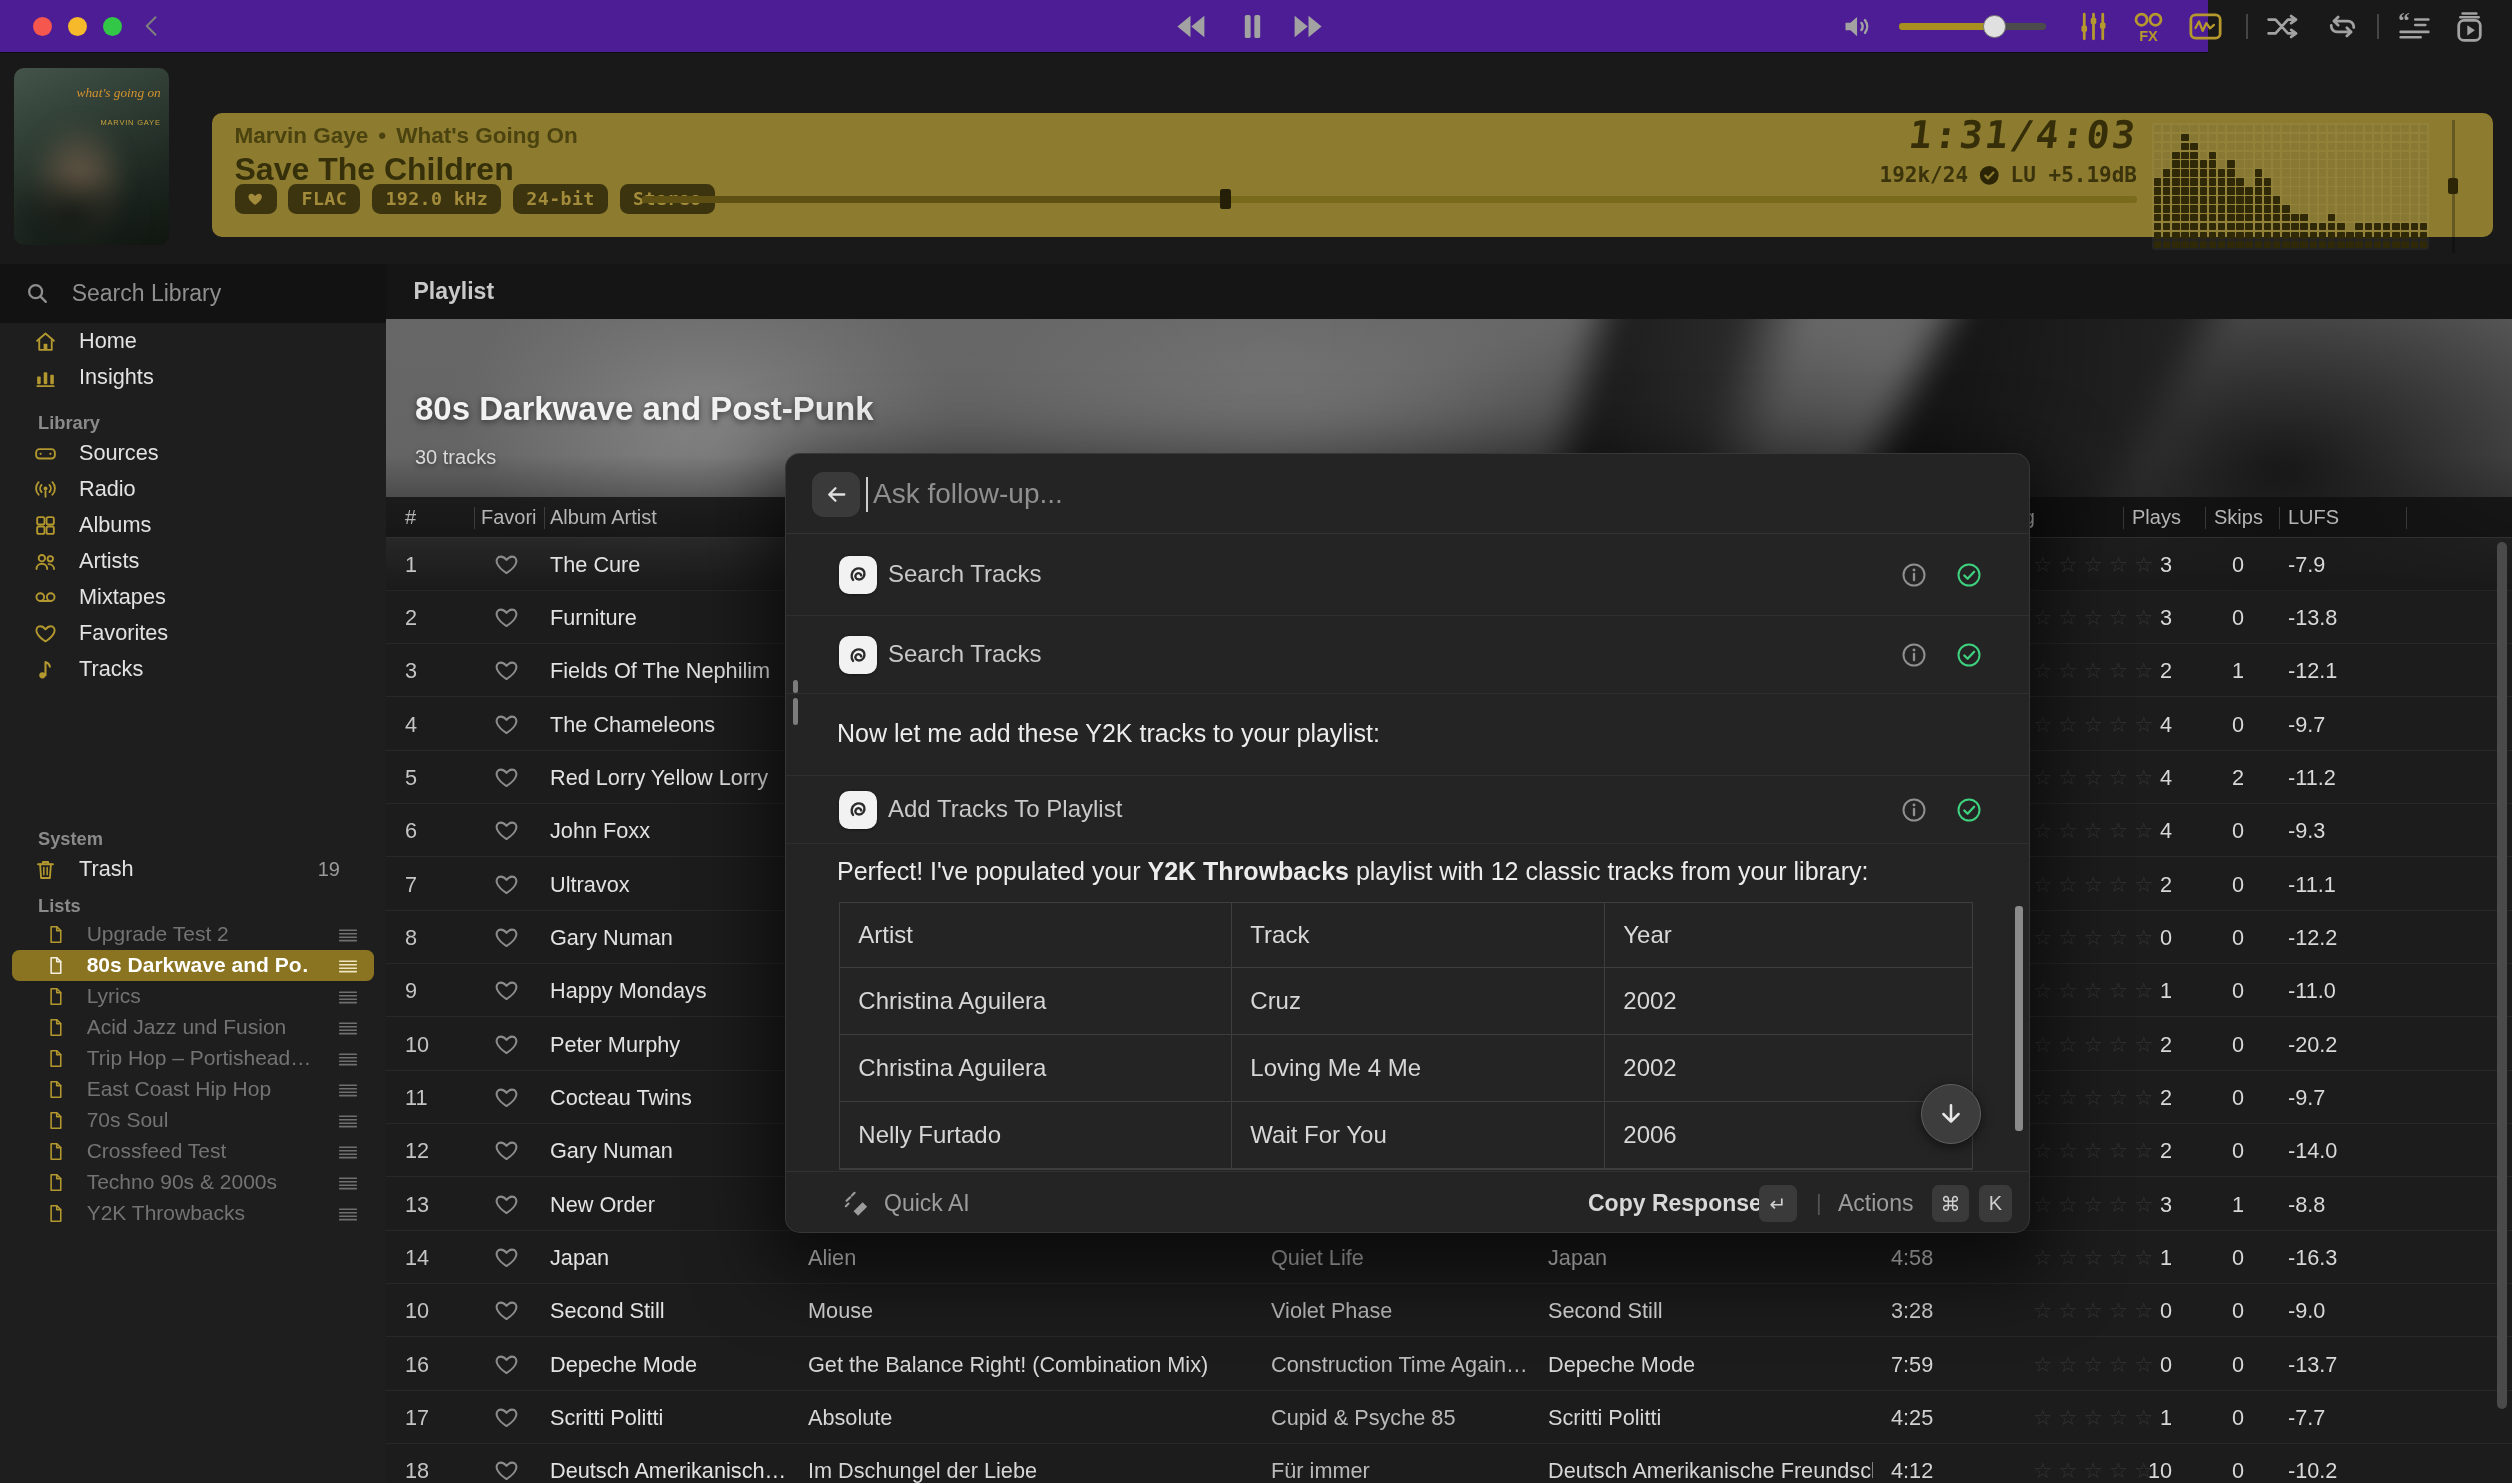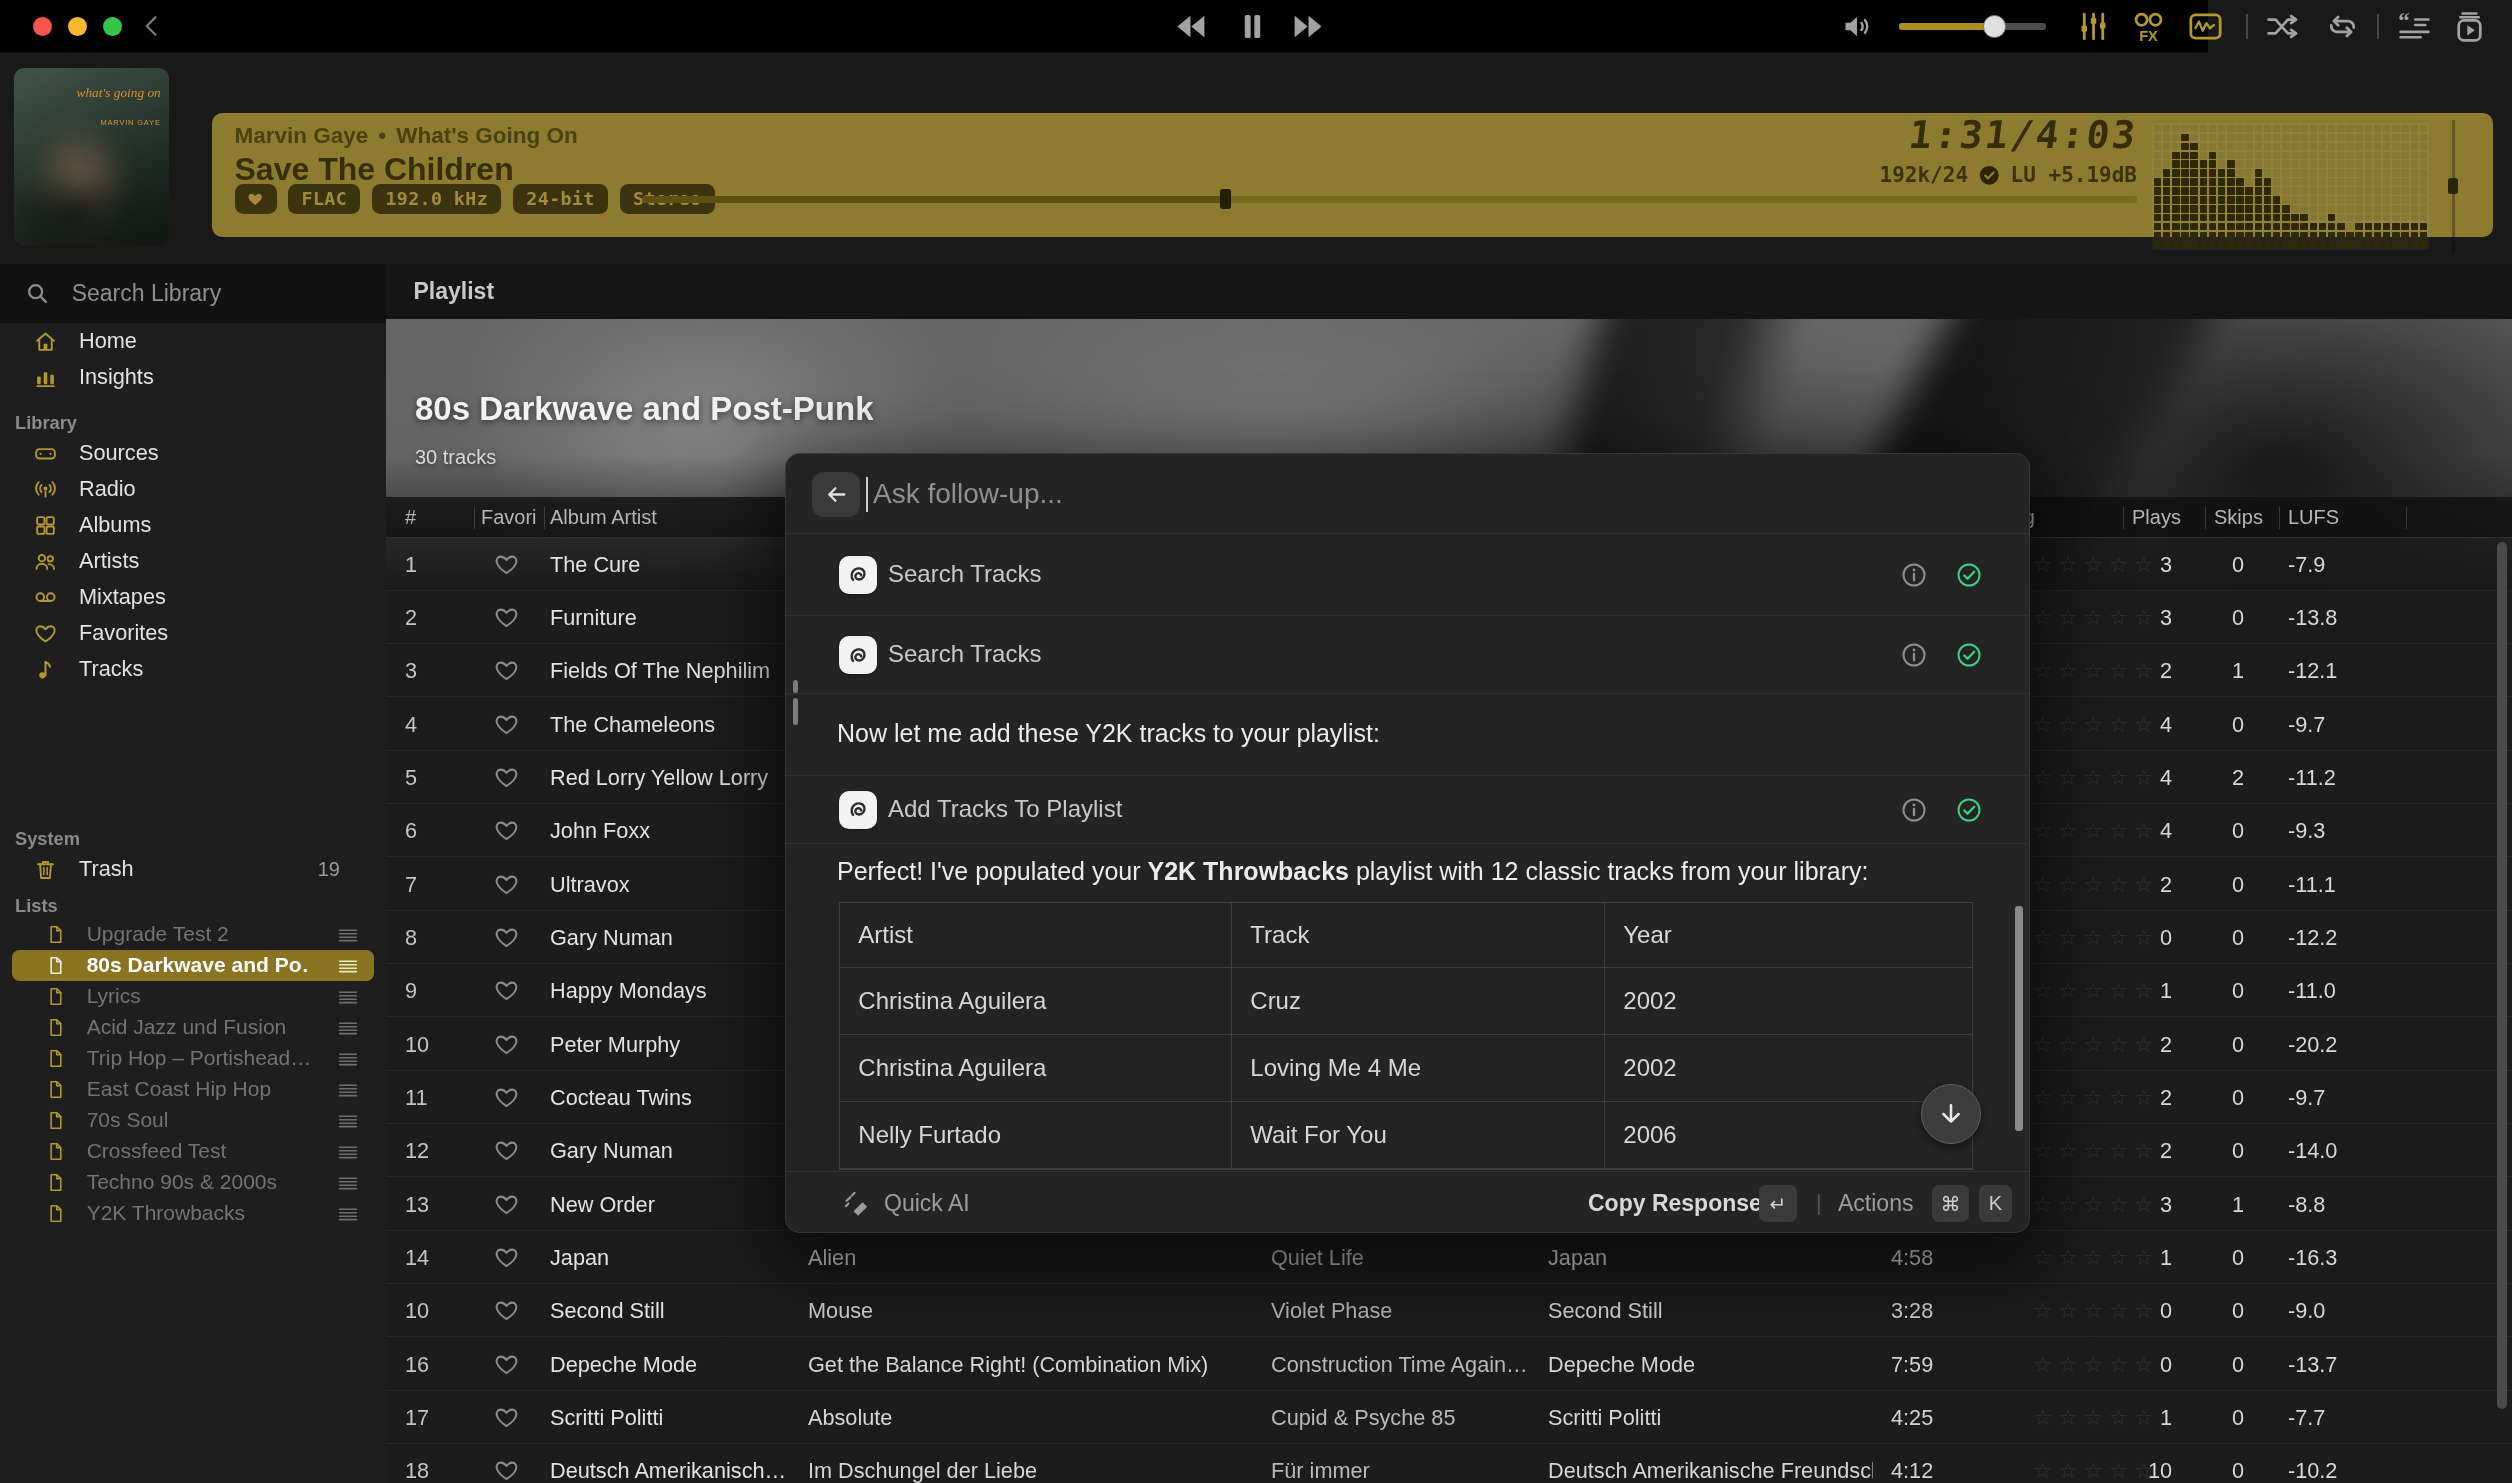--- a/index.html
+++ b/index.html
@@ -2,21 +2,21 @@
 <html style="font-size:13.3px"><head>
 <meta charset="utf-8">
 <style>
   html,body{margin:0;padding:0;background:#000;}
   *{box-sizing:border-box;}
   body{font-family:"Liberation Sans",sans-serif;}
   #win{position:relative;width:2512px;height:1484px;background:#191919;overflow:hidden;}
   .icon svg{width:100%;height:100%;display:block;}
 
   
-  #topbar{position:absolute;left:0;top:0;width:2208px;height:53px;background:#000000;border-bottom:0.8px solid #0d0d0d;}
+  #topbar{position:absolute;left:0;top:0;width:2208px;height:53px;background:#4c1d95;border-bottom:0.8px solid #0d0d0d;}
   .tl{position:absolute;top:16.7px;width:19px;height:19px;border-radius:50%;}
   #chev{position:absolute;left:138px;top:11.7px;width:28px;height:28px;color:#7e7e7e;}
   .tbi{position:absolute;top:8.3px;width:37px;height:37px;color:#a2a2a2;}
   .tbi.gold{color:#b6992c;}
   .tbsep{position:absolute;top:14px;width:1.7px;height:25px;background:#454545;}
   #voltrack{position:absolute;left:1899px;top:23px;width:147px;height:6.7px;border-radius:3.3px;background:#4c4c4c;}
   #volfill{height:6.7px;border-radius:3.3px;background:#a98e20;}
   #volknob{position:absolute;top:15px;width:22.5px;height:22.5px;border-radius:50%;background:#e0e0e0;border:1.7px solid #6f6f6f;}
 
   
@@ -56,21 +56,21 @@
 
   
   #sidebar{position:absolute;left:0;top:264px;width:386px;height:1219px;background:#1e1e1e;}
   #searchrow{position:absolute;left:0;top:0;width:386px;height:59px;background:#121212;display:flex;align-items:center;}
   #searchrow .icon{width:25px;height:25px;margin-left:25px;color:#8e8e8e;}
   #searchrow .ph{margin-left:21.7px;font-size:23px;color:#8e8e8e;}
   #nav{position:absolute;left:0;top:59px;width:386px;}
   .snav{height:36px;display:flex;align-items:center;padding-left:33px;cursor:default;}
   .snav .icon{width:25px;height:25px;color:#b2982f;flex:none;}
   .snav .lbl{margin-left:21px;font-size:21.7px;color:#e2e2e2;white-space:nowrap;}
-  .shead{height:25px;display:flex;align-items:center;padding-left:15px;font-size:18.3px;font-weight:bold;color:#8a8a8a;}
+  .shead{height:25px;display:flex;align-items:center;padding-left:38px;font-size:18.3px;font-weight:bold;color:#8a8a8a;}
   .slist{height:31px;display:flex;align-items:center;padding-left:33px;margin:0 11.7px;border-radius:7.5px;}
   .slist .icon{width:21px;height:21px;color:#b2982f;flex:none;}
   .slist .lbl{margin-left:21px;font-size:21px;color:#737373;white-space:nowrap;overflow:hidden;max-width:223px;}
   .slist .handle{margin-left:auto;margin-right:11.7px;width:30px;height:25px;color:#6f6f6f;flex:none;}
   .slist.sel{background:#8a7421;}
   .slist.sel .icon{color:#f3eee0;}
   .slist.sel .lbl{color:#ffffff;font-weight:bold;}
   .slist.sel .handle{color:#efe6c0;}
   .nbadge{margin-left:auto;margin-right:46px;font-size:20px;color:#9a9a9a;}
 

